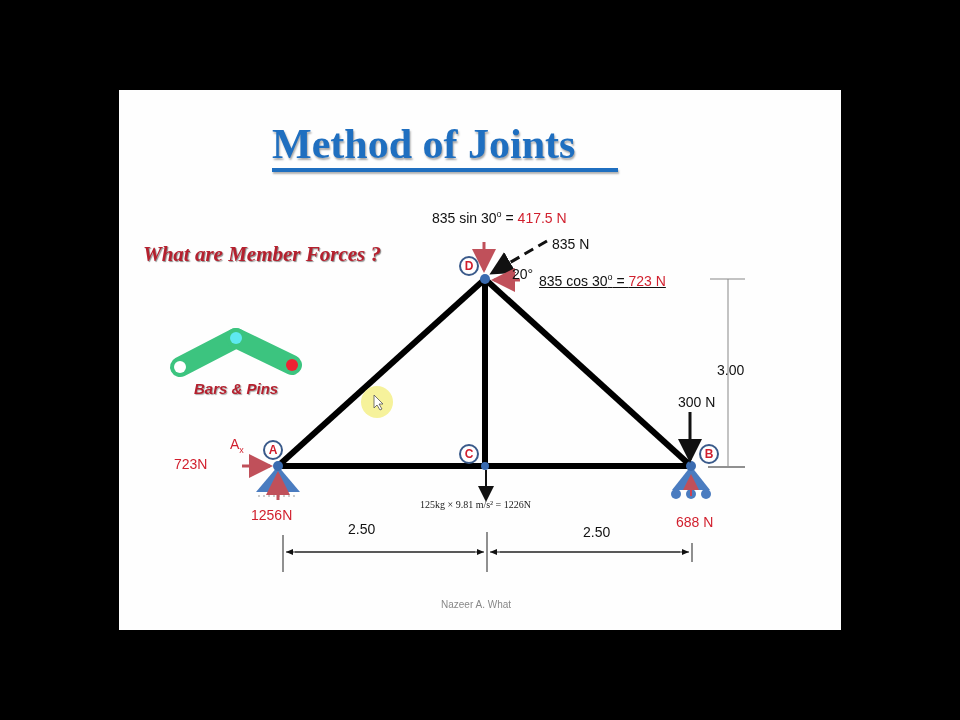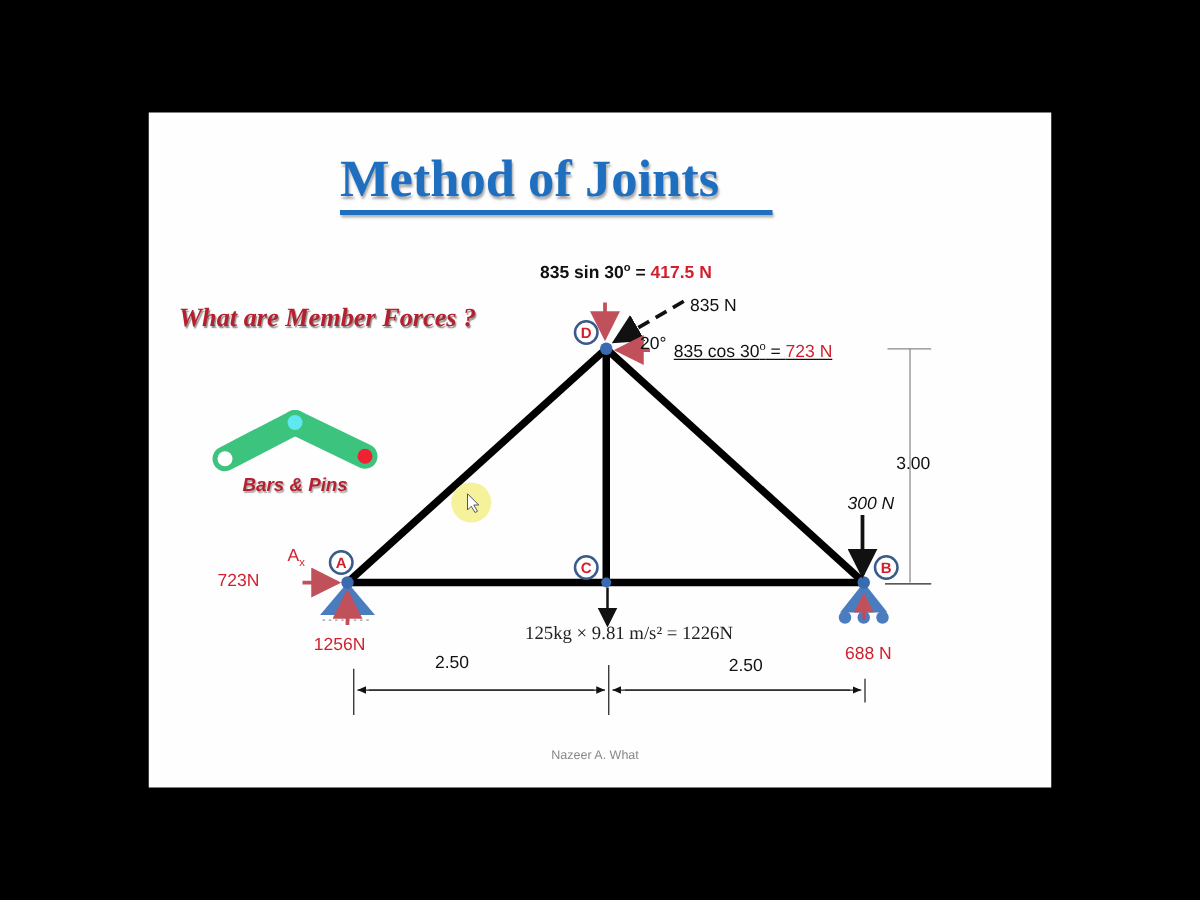--- a/index.html
+++ b/index.html
@@ -4,21 +4,21 @@
 <style>
   html,body{margin:0;padding:0;background:#000;}
   body{width:960px;height:720px;position:relative;overflow:hidden;font-family:"Liberation Sans",sans-serif;}
   .slide{position:absolute;left:119px;top:90px;width:722px;height:540px;background:#fefefe;}
   .title{position:absolute;left:272px;top:120px;font-family:"Liberation Serif",serif;font-weight:bold;font-size:42px;color:#1f6fc0;text-shadow:1px 2px 2px rgba(0,0,0,0.35);white-space:nowrap;}
   .title-underline{position:absolute;left:272px;top:168px;width:346px;height:4px;background:#1f6fc0;box-shadow:1px 2px 2px rgba(0,0,0,0.3);}
   .question{position:absolute;left:143px;top:242px;font-family:"Liberation Serif",serif;font-weight:bold;font-style:italic;font-size:21px;color:#b5202e;text-shadow:1px 1px 1px rgba(0,0,0,0.45);white-space:nowrap;}
   .bars-label{position:absolute;left:194px;top:380px;font-weight:bold;font-style:italic;font-size:15px;color:#b5202e;text-shadow:1px 1px 1px rgba(0,0,0,0.35);white-space:nowrap;}
   .lbl{position:absolute;font-size:14px;color:#111;white-space:nowrap;}
   .red{color:#d11f2d;}
-  .formula{position:absolute;left:420px;top:499px;font-family:"Liberation Serif",serif;font-size:15px;color:#222;white-space:nowrap;}
+  .formula{position:absolute;left:420px;top:499px;font-family:"Liberation Serif",serif;font-size:10px;color:#222;white-space:nowrap;}
   .author{position:absolute;left:441px;top:599px;font-size:10px;color:#888;white-space:nowrap;}
   svg.diagram{position:absolute;left:0;top:0;}
   .node-label{position:absolute;width:16px;height:16px;border:2px solid #3a5a8a;border-radius:50%;background:#fff;color:#d11f2d;font-weight:bold;font-size:12px;line-height:16px;text-align:center;}
 </style>
 </head>
 <body>
 
 <div class="slide"></div>
 
 <svg class="diagram" width="960" height="720">
@@ -97,33 +97,33 @@
 <div class="title">Method of Joints</div>
 <div class="title-underline"></div>
 <div class="question">What are Member Forces ?</div>
 <div class="bars-label">Bars &amp; Pins</div>
 
 <div class="node-label" style="left:459px;top:256px;">D</div>
 <div class="node-label" style="left:263px;top:440px;">A</div>
 <div class="node-label" style="left:459px;top:444px;">C</div>
 <div class="node-label" style="left:699px;top:444px;">B</div>
 
-<div class="lbl" style="left:432px;top:209px;font-weight:bold;">
+<div class="lbl" style="left:432px;top:209px;">
   <span>835 sin 30</span><sup style="font-size:9px;">o</sup><span> = </span><span class="red">417.5 N</span>
 </div>
 <div class="lbl" style="left:552px;top:236px;">835 N</div>
 <div class="lbl" style="left:512px;top:266px;">20°</div>
 <div class="lbl" style="left:539px;top:272px;text-decoration:underline;">
   <span>835 cos 30</span><sup style="font-size:9px;">o</sup><span> = </span><span class="red">723 N</span>
 </div>
 
 <div class="lbl red" style="left:230px;top:436px;"><span>A</span><sub style="font-size:9px;">x</sub></div>
 <div class="lbl red" style="left:174px;top:456px;">723N</div>
 <div class="lbl red" style="left:251px;top:507px;">1256N</div>
-<div class="lbl" style="left:678px;top:394px;font-style:italic;">300 N</div>
+<div class="lbl" style="left:678px;top:394px;">300 N</div>
 <div class="lbl red" style="left:676px;top:514px;">688 N</div>
 
 <div class="formula">125kg × 9.81 m/s² = 1226N</div>
 
 <div class="lbl" style="left:348px;top:521px;">2.50</div>
 <div class="lbl" style="left:583px;top:524px;">2.50</div>
 <div class="lbl" style="left:717px;top:362px;">3.00</div>
 
 <div class="author">Nazeer A. What</div>
 

